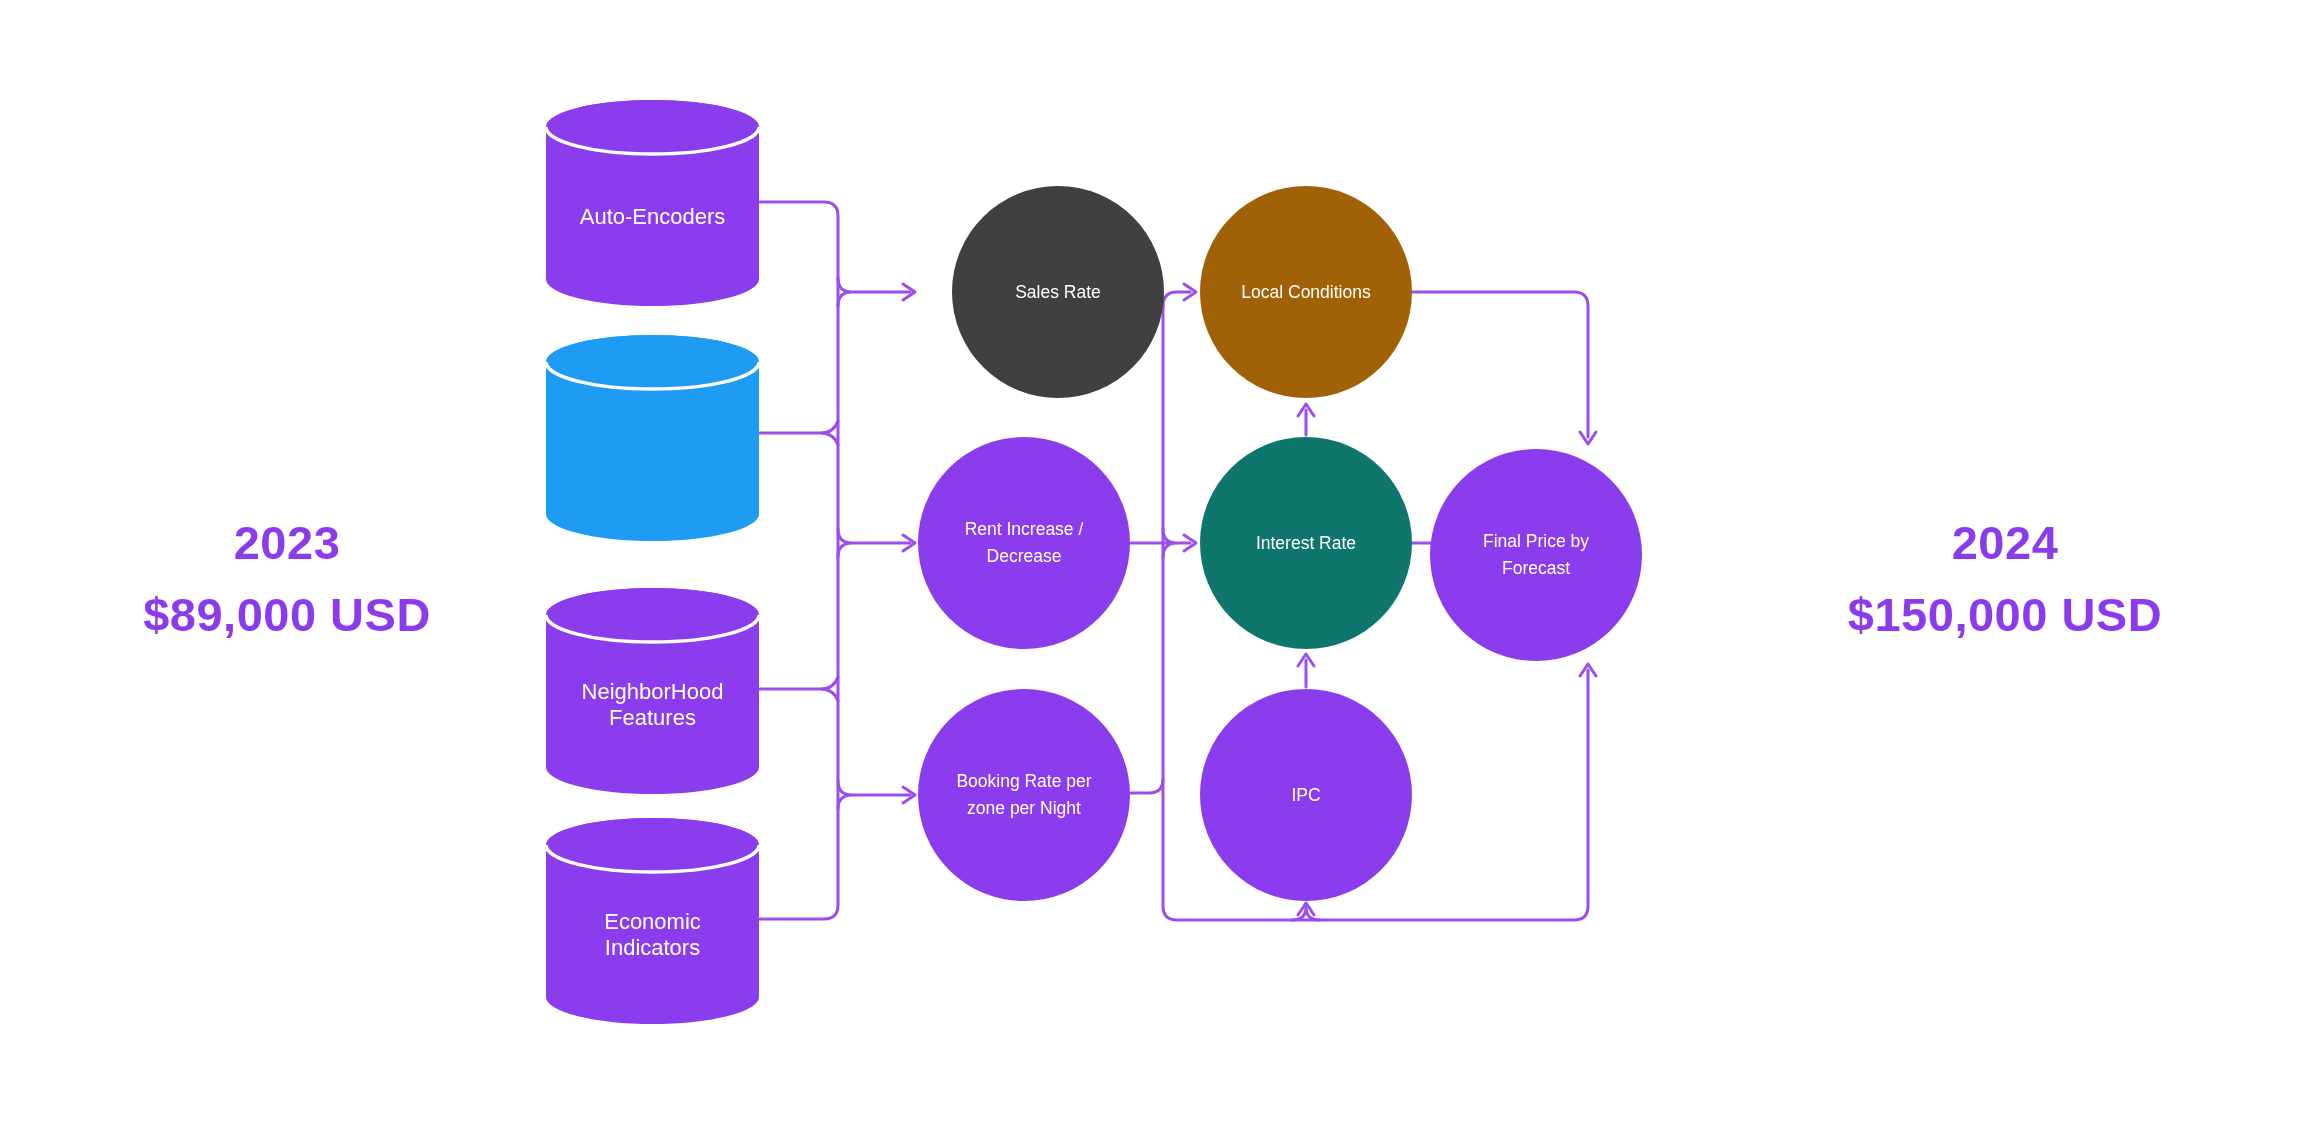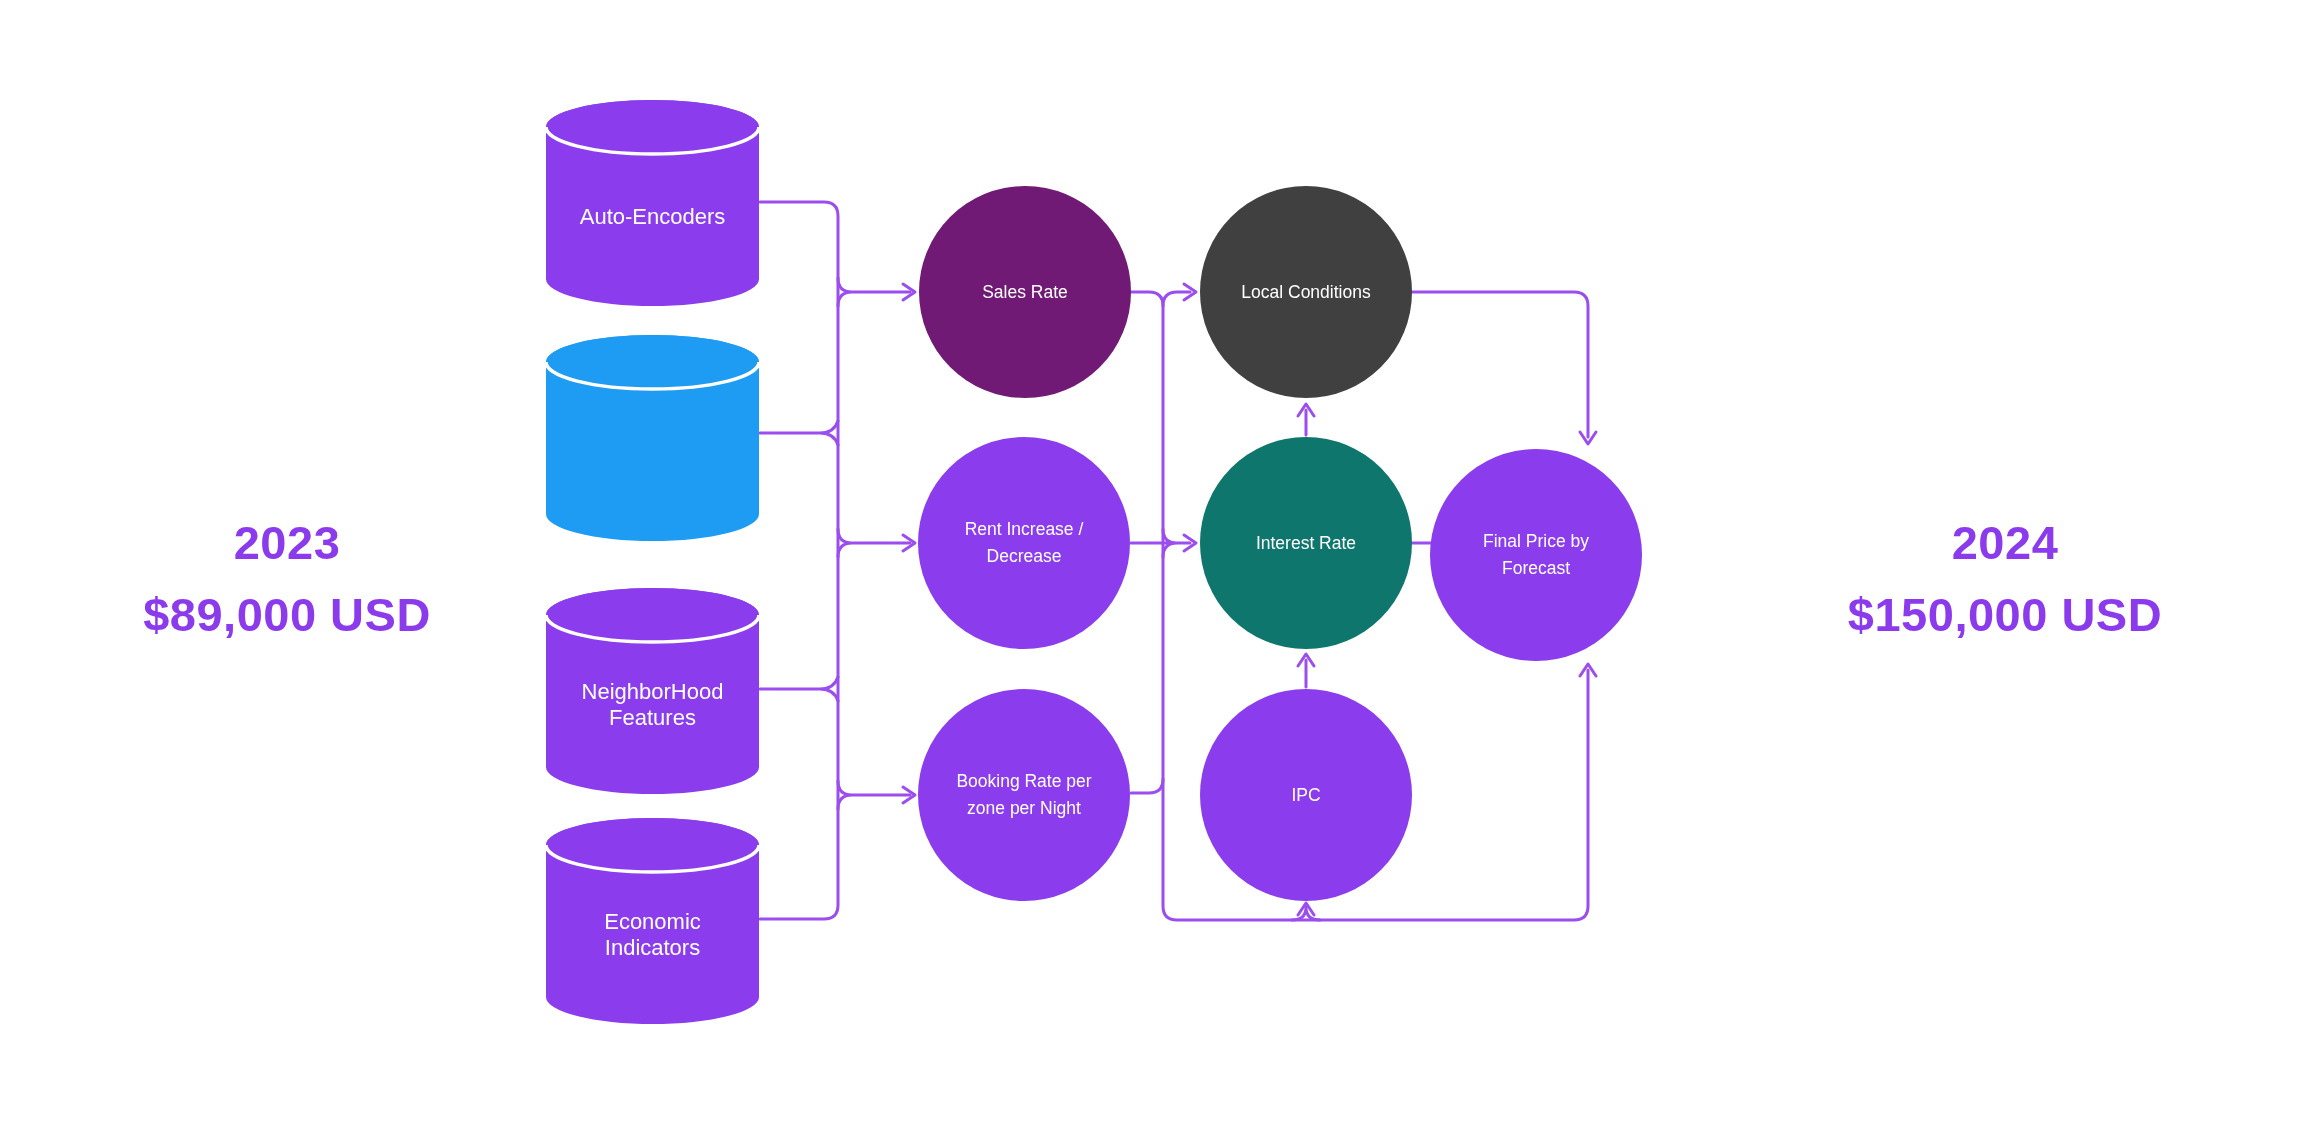--- a/index.html
+++ b/index.html
@@ -125,30 +125,30 @@
     <svg width="217" height="206" viewBox="0 0 217 206">
       <path d="M 2 27 L 2 179 A 106.5 27 0 0 0 215 179 L 215 27 A 106.5 27 0 1 0 2 27 Z" fill="#8B3DED"></path>
       <ellipse cx="108.5" cy="27" rx="106.5" ry="27" fill="#8B3DED"></ellipse>
       <path d="M 2 27 A 106.5 27 0 0 0 215 27" fill="none" stroke="#ffffff" stroke-width="3.5"></path>
     </svg>
     <div class="cyl-label">
         <span>Economic Indicators</span>
       </div>
   </div>
 
-  <div class="node" style="left: 919px; top: 186px; background-color: #701a75;">
+  <div class="node" style="left: 952px; top: 186px; background-color: #404040;">
     <span>Sales Rate</span>
   </div>
   <div class="node" style="left: 918px; top: 689px; background-color: rgb(139, 61, 237);">
     <span>Booking Rate per zone per Night</span>
   </div>
   <div class="node" style="left: 918px; top: 437px; background-color: rgb(139, 61, 237);">
     <span>Rent Increase / Decrease</span>
   </div>
-  <div class="node" style="left: 1200px; top: 186px; background-color: #404040;">
+  <div class="node" style="left: 1200px; top: 186px; background-color: #a16207;">
     <span>Local Conditions</span>
   </div>
   <div class="node" style="left: 1200px; top: 437px; background-color: #0f766e;">
     <span>Interest Rate</span>
   </div>
   <div class="node" style="left: 1200px; top: 689px; background-color: rgb(139, 61, 237);">
     <span>IPC</span>
   </div>
   <div class="node narrow" style="left: 1430px; top: 449px; background-color: rgb(139, 61, 237);">
     <span>Final Price by Forecast</span>

